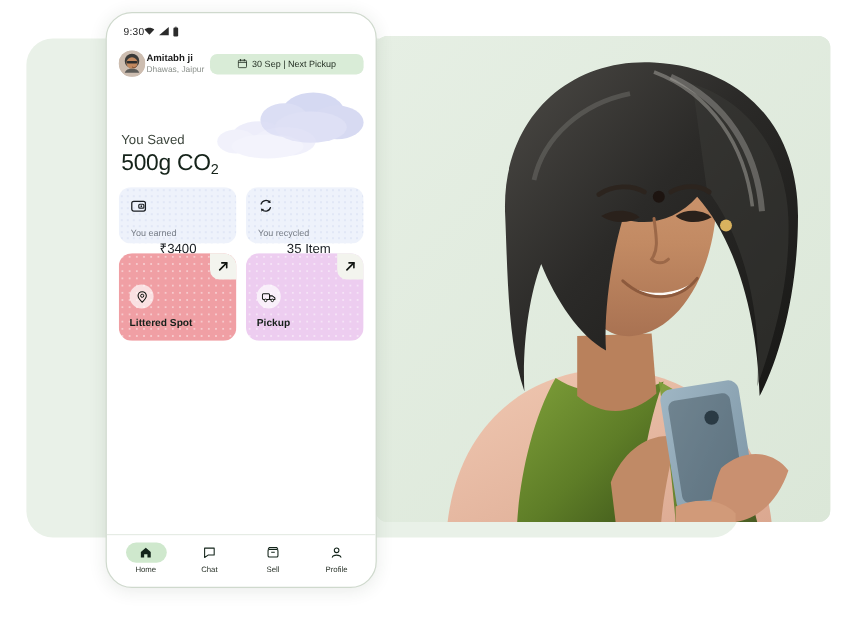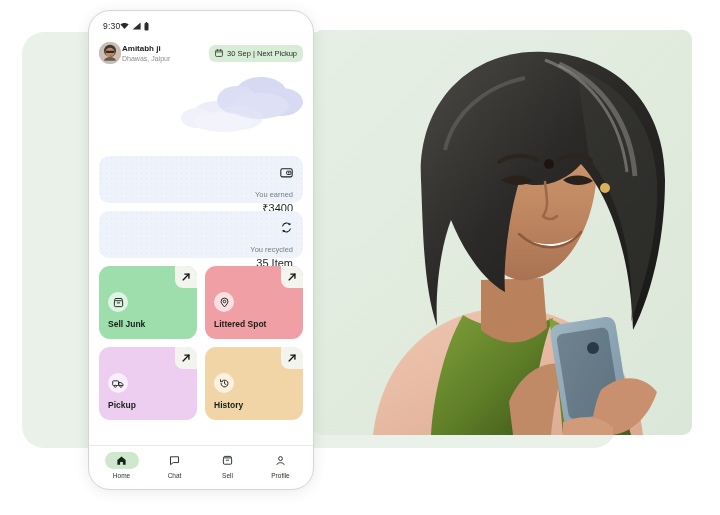--- a/index.html
+++ b/index.html
@@ -104,21 +104,21 @@
     line-height: 11px;
   }
   .profile-loc {
     font-size: 7px;
     color: #8b908b;
     line-height: 10px;
   }
   .pickup-badge {
     background: #d9ecd7;
     border-radius: 6px;
-    padding: 4px 6px;
+    padding: 4px 23px;
     display: flex;
     align-items: center;
     gap: 4px;
     font-size: 7.5px;
     color: #1f2a1f;
     white-space: nowrap;
   }
 
   
   .saved-area {
@@ -152,24 +152,23 @@
   .saved-value sub {
     font-size: 12px;
     vertical-align: baseline;
     position: relative;
     top: 3px;
   }
 
   
   .grid {
     display: grid;
-    grid-template-columns: 1fr;
+    grid-template-columns: 1fr 1fr;
     gap: 8px;
     margin-top: 4px;
-    text-align: right;
   }
   .stat-card {
     background: #eef2fb;
     border-radius: 10px;
     padding: 9px 10px 9px 10px;
     height: 47px;
     box-sizing: border-box;
     position: relative;
     background-image: radial-gradient(#e1e7f6 0.7px, transparent 0.7px);
     background-size: 5px 5px;
@@ -401,20 +400,24 @@
           <ellipse cx="106" cy="32" rx="22" ry="14" fill="#c9cdee"></ellipse>
           <ellipse cx="84" cy="36" rx="30" ry="13" fill="#d2d5f2"></ellipse>
         </g>
         <g opacity="0.55">
           <ellipse cx="40" cy="44" rx="22" ry="13" fill="#dfe0f6"></ellipse>
           <ellipse cx="62" cy="48" rx="26" ry="12" fill="#e4e5f8"></ellipse>
           <ellipse cx="22" cy="48" rx="16" ry="10" fill="#e6e7f9"></ellipse>
           <ellipse cx="48" cy="52" rx="30" ry="10" fill="#eaeafa"></ellipse>
         </g>
       </svg>
+      <div class="saved-text">
+        <div class="saved-label">You Saved</div>
+        <div class="saved-value"><span>500g CO</span><sub>2</sub></div>
+      </div>
     </div>
 
     <div class="grid">
 
       <div class="stat-card">
         <div class="stat-icon">
           <svg width="13" height="13" viewBox="0 0 16 16">
             <rect x="1" y="3.4" width="14" height="10" rx="2" fill="none" stroke="#1b1f24" stroke-width="1.3"></rect>
             <rect x="8.2" y="6.4" width="5.2" height="4" rx="1" fill="none" stroke="#1b1f24" stroke-width="1.2"></rect>
             <circle cx="10.8" cy="8.4" r="0.9" fill="#1b1f24"></circle>
@@ -433,36 +436,20 @@
             <path d="M3.4 14 L3.4 11 L6.3 11.4 Z" fill="#1b1f24"></path>
           </svg>
         </div>
         <div class="stat-label">You recycled</div>
         <div class="stat-value">35 Item</div>
       </div>
     </div>
 
     <div class="tiles">
 
-      <div class="tile" style="background-color:#9edeac">
-        <div class="tile-arrow">
-          <svg width="10" height="10" viewBox="0 0 12 12">
-            <path d="M2.5 9.5 L9.5 2.5" stroke="#101410" stroke-width="1.6" stroke-linecap="round"></path>
-            <path d="M4.6 2.5 H9.5 V7.4" stroke="#101410" stroke-width="1.6" fill="none" stroke-linecap="round" stroke-linejoin="round"></path>
-          </svg>
-        </div>
-        <div class="tile-icon">
-          <svg width="11" height="11" viewBox="0 0 16 16">
-            <rect x="2" y="5.4" width="12" height="8.6" rx="1.6" fill="none" stroke="#101410" stroke-width="1.3"></rect>
-            <path d="M2 5.4 L3.4 2.2 H12.6 L14 5.4" fill="none" stroke="#101410" stroke-width="1.3" stroke-linejoin="round"></path>
-            <path d="M6.3 8.6 H9.7" stroke="#101410" stroke-width="1.2" stroke-linecap="round"></path>
-          </svg>
-        </div>
-        <div class="tile-label">Sell Junk</div>
-      </div>
 
       <div class="tile" style="background-color:#f09fa4">
         <div class="tile-arrow">
           <svg width="10" height="10" viewBox="0 0 12 12">
             <path d="M2.5 9.5 L9.5 2.5" stroke="#101410" stroke-width="1.6" stroke-linecap="round"></path>
             <path d="M4.6 2.5 H9.5 V7.4" stroke="#101410" stroke-width="1.6" fill="none" stroke-linecap="round" stroke-linejoin="round"></path>
           </svg>
         </div>
         <div class="tile-icon">
           <svg width="11" height="11" viewBox="0 0 16 16">
@@ -484,36 +471,20 @@
           <svg width="12" height="11" viewBox="0 0 18 14">
             <rect x="1" y="3" width="9" height="7" rx="1.4" fill="none" stroke="#101410" stroke-width="1.3"></rect>
             <path d="M10 5.6 H13.4 L16.6 8.2 V10 H10 Z" fill="none" stroke="#101410" stroke-width="1.3" stroke-linejoin="round"></path>
             <circle cx="5" cy="11.2" r="1.6" fill="#fff" stroke="#101410" stroke-width="1.2"></circle>
             <circle cx="13.4" cy="11.2" r="1.6" fill="#fff" stroke="#101410" stroke-width="1.2"></circle>
           </svg>
         </div>
         <div class="tile-label">Pickup</div>
       </div>
 
-      <div class="tile" style="background-color:#f2d5a6">
-        <div class="tile-arrow">
-          <svg width="10" height="10" viewBox="0 0 12 12">
-            <path d="M2.5 9.5 L9.5 2.5" stroke="#101410" stroke-width="1.6" stroke-linecap="round"></path>
-            <path d="M4.6 2.5 H9.5 V7.4" stroke="#101410" stroke-width="1.6" fill="none" stroke-linecap="round" stroke-linejoin="round"></path>
-          </svg>
-        </div>
-        <div class="tile-icon">
-          <svg width="11" height="11" viewBox="0 0 16 16">
-            <path d="M3 8 A5 5 0 1 0 5 4" fill="none" stroke="#101410" stroke-width="1.3" stroke-linecap="round"></path>
-            <path d="M2.2 2.6 V5.4 H5" fill="none" stroke="#101410" stroke-width="1.3" stroke-linecap="round" stroke-linejoin="round"></path>
-            <path d="M8 5.4 V8.2 L10 9.4" fill="none" stroke="#101410" stroke-width="1.3" stroke-linecap="round"></path>
-          </svg>
-        </div>
-        <div class="tile-label">History</div>
-      </div>
 
     </div>
   </div>
 
   <div class="bottom-nav">
 
     <div class="nav-item">
       <div class="nav-pill active">
         <svg width="11" height="11" viewBox="0 0 16 16">
           <path d="M8 2 L14 7.4 V14 H10 V10 H6 V14 H2 V7.4 Z" fill="#13241a"></path>

